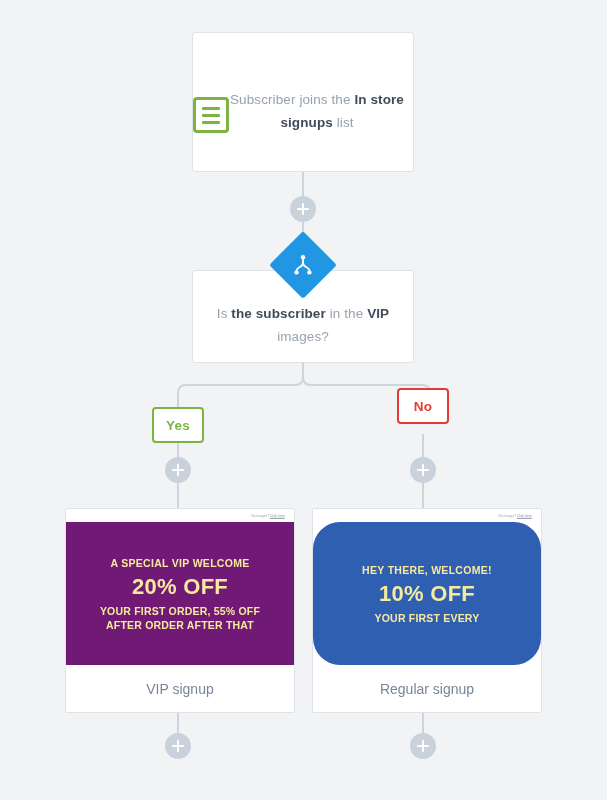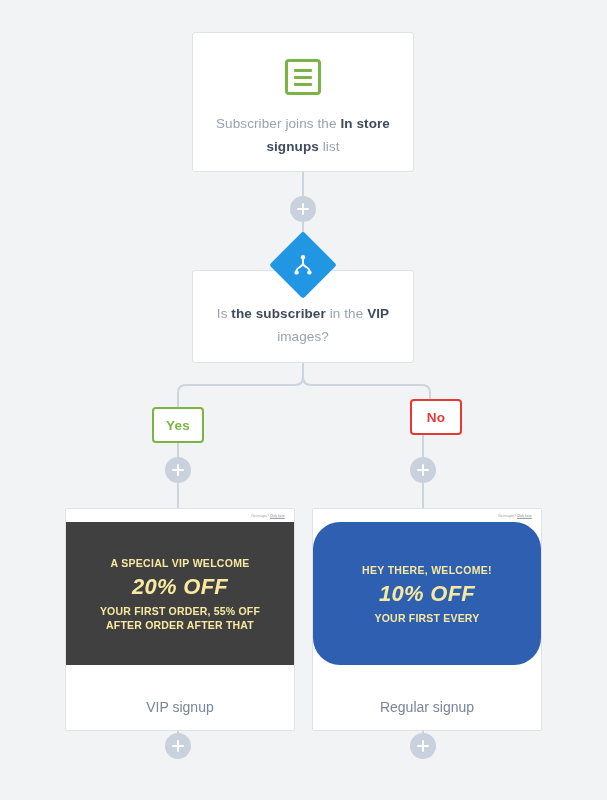--- a/index.html
+++ b/index.html
@@ -31,21 +31,21 @@
   }
 
   
   #trigger-node {
     left: 192px;
     top: 32px;
     width: 222px;
     height: 140px;
     border-radius: 3px;
     display: flex;
-    flex-direction: column;
+    flex-direction: row;
     align-items: center;
     justify-content: flex-start;
   }
   .list-icon {
     margin-top: 26px;
     width: 36px;
     height: 36px;
     border: 3px solid #7cb342;
     border-radius: 4px;
     box-sizing: border-box;
@@ -164,24 +164,23 @@
     letter-spacing: 0.2px;
   }
   #label-yes {
     left: 152px;
     top: 407px;
     border: 2px solid #7cb342;
     color: #7cb342;
   }
   #label-no {
     left: 397px;
-    top: 399px;
+    top: 388px;
     border: 2px solid #e53935;
     color: #e53935;
-    margin-left: 13px;
   }
 
   
   .email-card {
     position: absolute;
     top: 508px;
     width: 230px;
     background: #ffffff;
     border: 1px solid #dfe3e8;
     border-radius: 2px;
@@ -213,58 +212,56 @@
   .email-body {
     height: 143px;
     display: flex;
     flex-direction: column;
     align-items: center;
     justify-content: center;
     text-align: center;
     box-sizing: border-box;
     padding: 0 14px;
   }
-  #body-vip { background: #404040; }
+  #body-vip { background: #701a75; }
   #body-regular { background: #2f5fb0; border-radius: 27px; }
 
   .email-head {
     font-size: 10.5px;
     font-weight: bold;
     color: #f7e9a0;
     letter-spacing: 0.3px;
     line-height: 14px;
   }
   .email-offer {
     font-size: 22px;
     font-weight: bold;
     color: #f7e9a0;
     letter-spacing: 0.3px;
     line-height: 30px;
     margin-top: 2px;
-    font-style: italic;
   }
   .email-sub {
     font-size: 10.5px;
     font-weight: bold;
     color: #f7e9a0;
     letter-spacing: 0.2px;
     line-height: 14px;
     margin-top: 2px;
   }
 
   .email-footer {
     height: 47px;
     background: #ffffff;
     display: flex;
     align-items: center;
     justify-content: center;
     font-size: 14px;
     color: #7b8characters;
     color: #79859a;
-    margin-top: 18px;
   }
 </style>
 </head>
 <body>
 
 <div id="canvas">
 
   <div class="node" id="trigger-node">
     <div class="list-icon">
       <i></i>

